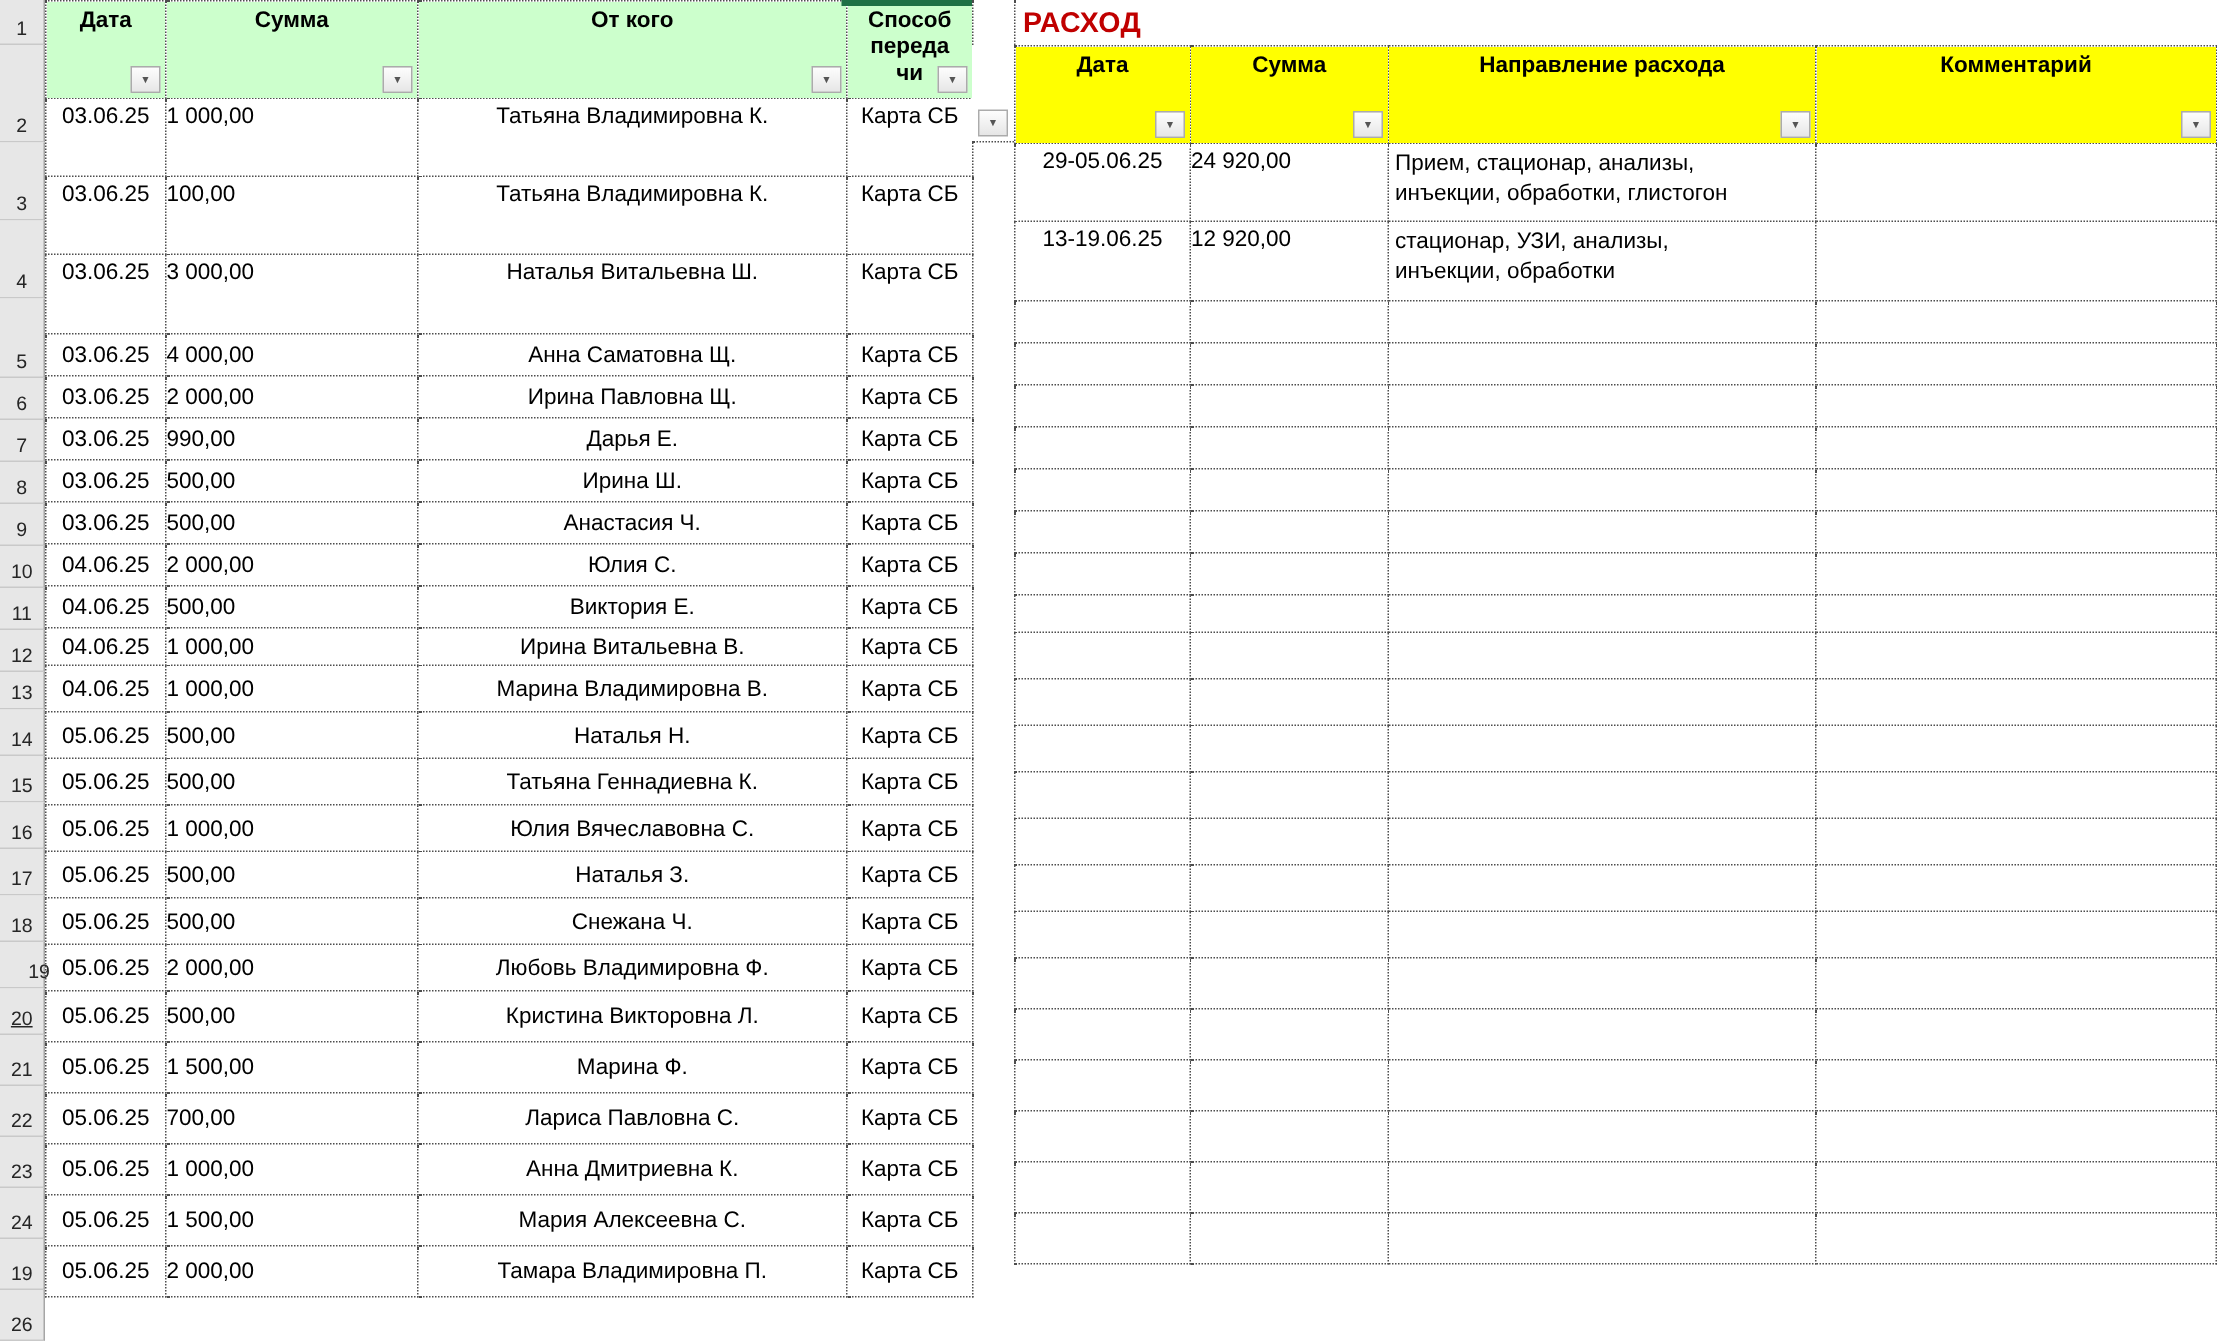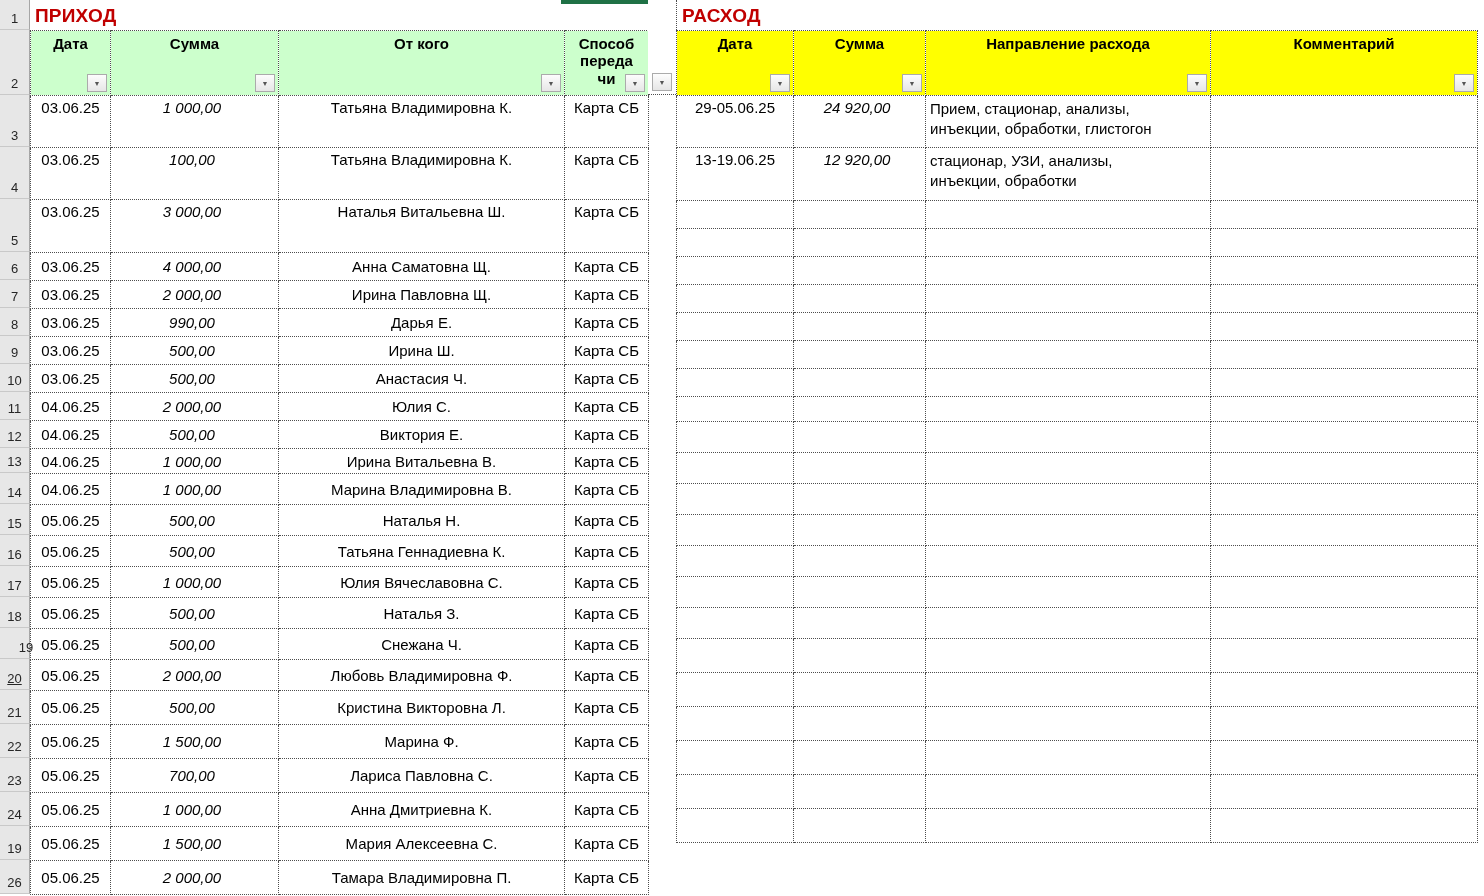--- a/index.html
+++ b/index.html
@@ -35,21 +35,21 @@
   td,th{border:1px dotted var(--border_color);overflow:hidden;}
   th{
     font-size:15px;font-weight:bold;text-align:center;vertical-align:top;
     padding-top:4px;line-height:1.15;position:relative;
   }
   .income-wrap th{background:var(--green_header);}
   .expense-wrap th{background:var(--yellow_header);}
   th.hdr-sposob{padding-left:11px;padding-right:11px;overflow-wrap:anywhere;}
   td{font-size:15px;vertical-align:middle;}
   td.c{text-align:center;}
-  td.r{text-align:center;padding-right:5px;font-style:italic;}
+  td.r{text-align:left;padding-right:5px;}
   td.l{text-align:left;padding-left:4px;}
   tr.tall td{vertical-align:top;padding-top:3px;}
   .purpose-text{max-width:237px;line-height:1.35;}
   
   .filter-btn{
     position:absolute;right:3px;bottom:3px;width:20px;height:18px;
     background:linear-gradient(#fdfdfd,#e6e6e6);border:1px solid #ABABAB;
     display:flex;align-items:center;justify-content:center;cursor:pointer;
   }
   .filter-btn .arrow{font-size:7px;color:#555;line-height:1;}
@@ -88,21 +88,20 @@
       <div class="rn" style="height: 31px; text-decoration: underline;">20</div>
       <div class="rn" style="height: 34px;">21</div>
       <div class="rn" style="height: 34px;">22</div>
       <div class="rn" style="height: 34px;">23</div>
       <div class="rn" style="height: 34px;">24</div>
       <div class="rn" style="height: 34px;">19</div>
       <div class="rn" style="height: 34px;">26</div>
     </div>
 
   <div class="tblwrap income-wrap">
-    <div class="title">ПРИХОД</div>
     <table>
       <colgroup>
         <col style="width:80px">
           <col style="width:168px">
           <col style="width:286px">
           <col style="width:84px">
       </colgroup>
       <thead>
         <tr style="height:65px">
           <th>

